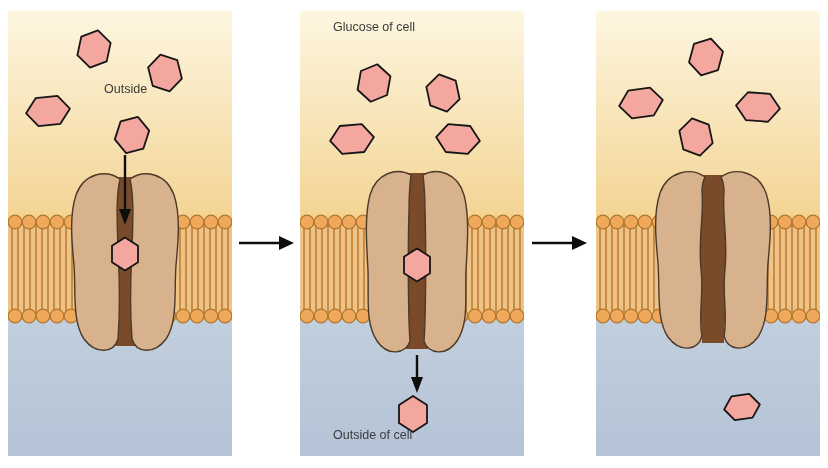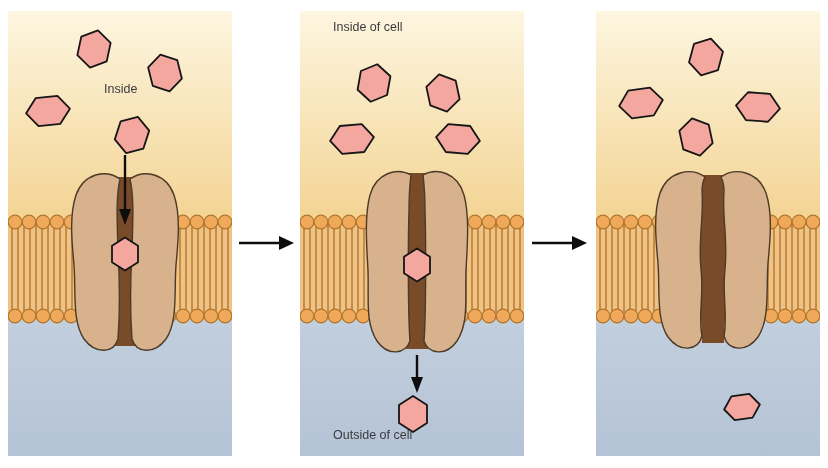--- a/index.html
+++ b/index.html
@@ -345,17 +345,17 @@
 
   <svg class="between-arrow" style="left:237px" viewBox="0 0 58 28">
     <line x1="2" y1="14" x2="42" y2="14" stroke-width="2.6" stroke="#0d0d0d"></line>
     <polygon points="42,7 42,21 57,14" fill="#0d0d0d"></polygon>
   </svg>
   <svg class="between-arrow" style="left:530px" viewBox="0 0 58 28">
     <line x1="2" y1="14" x2="42" y2="14" stroke-width="2.6" stroke="#0d0d0d"></line>
     <polygon points="42,7 42,21 57,14" fill="#0d0d0d"></polygon>
   </svg>
 
-  <div class="lbl" style="left:104px;top:82px">Inside</div>
-  <div class="lbl" style="left:333px;top:20px">Inside of cell</div>
+  <div class="lbl" style="left:104px;top:82px">Outside</div>
+  <div class="lbl" style="left:333px;top:20px">Glucose of cell</div>
   <div class="lbl" style="left:333px;top:428px">Outside of cell</div>
 
 </div>
 
 </body></html>

